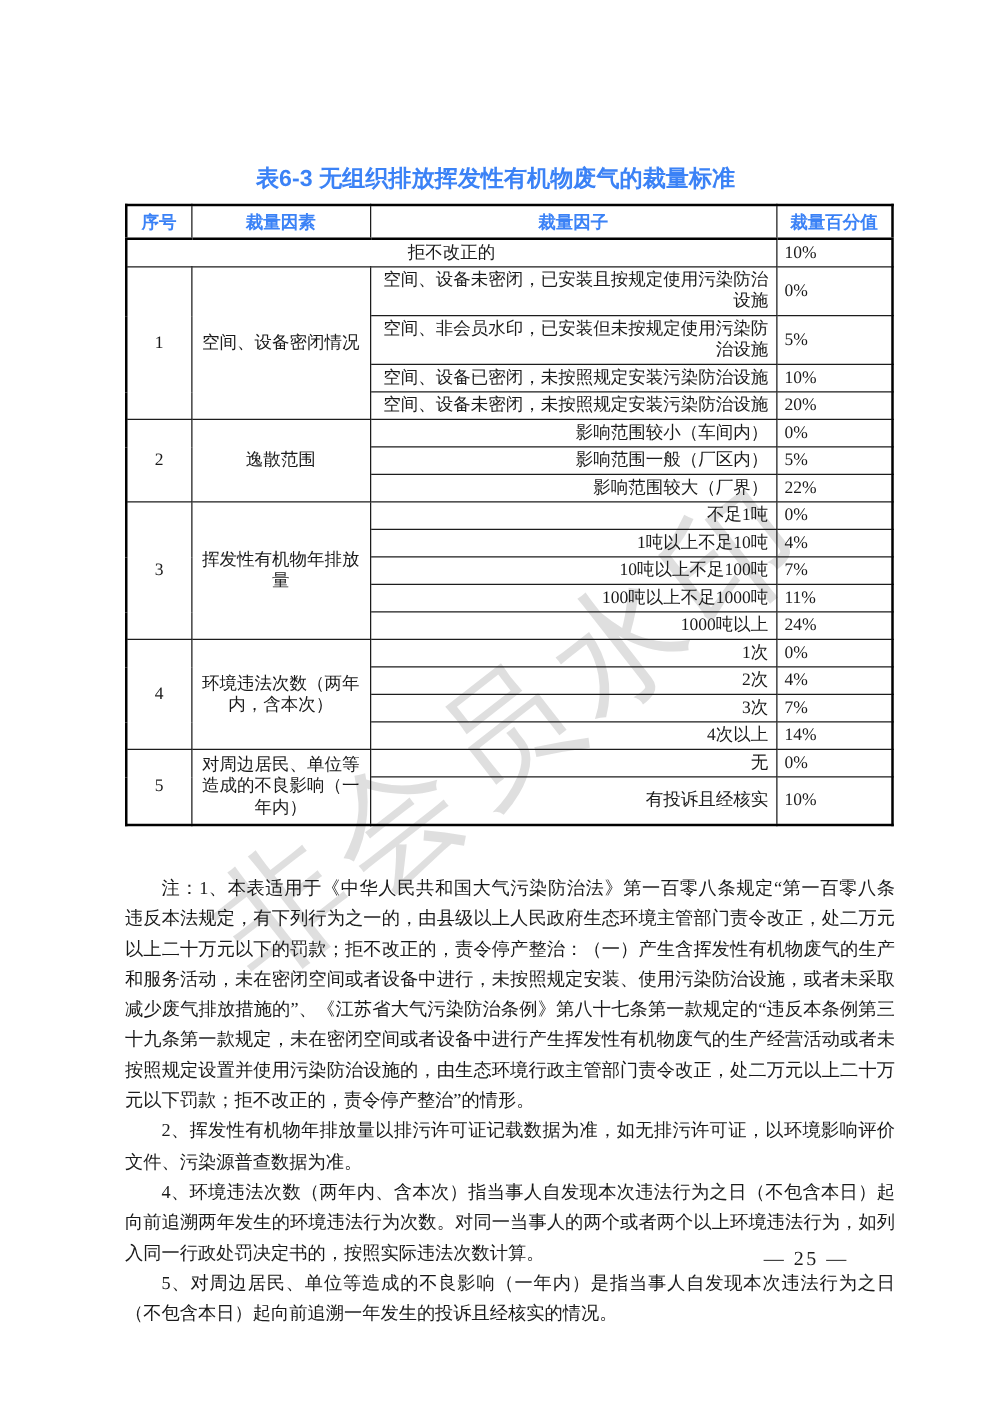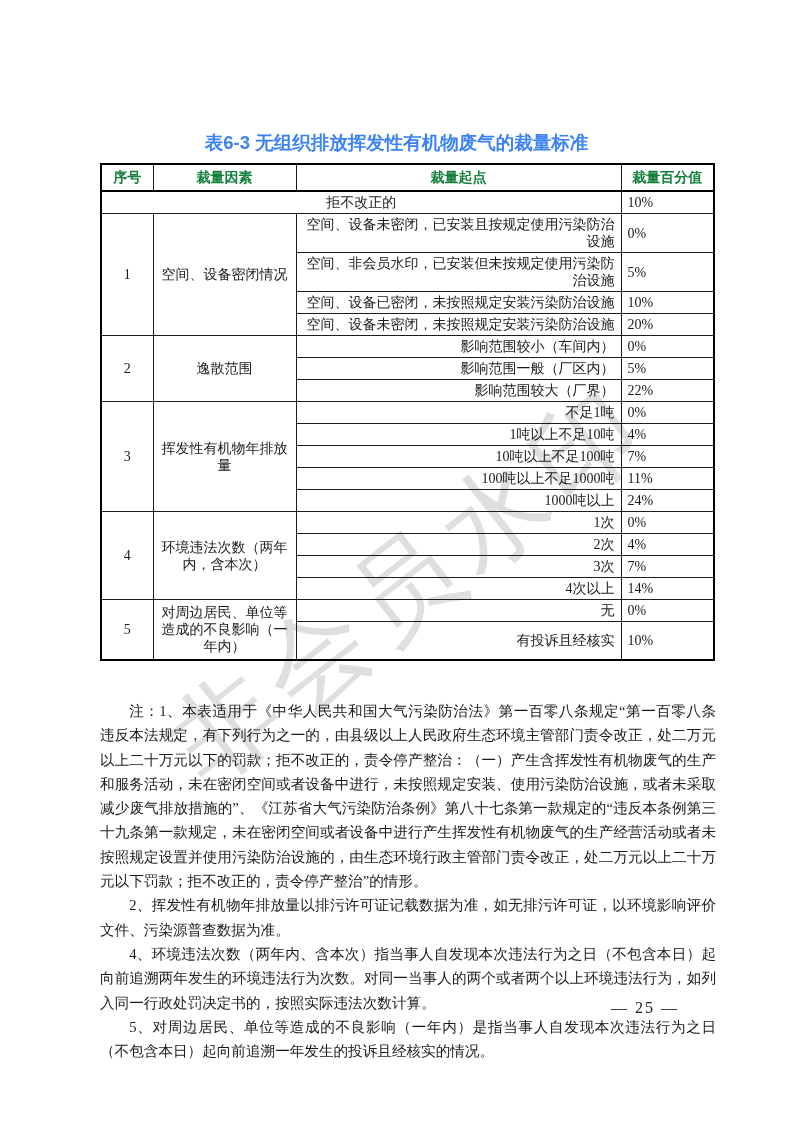--- a/index.html
+++ b/index.html
@@ -53,21 +53,21 @@
   }
   table.doc-table { border: 2px solid #000; }
   table.doc-table thead th {
     border-bottom: 2px solid #000;
     font-family: "Liberation Sans", "DejaVu Sans", sans-serif;
     font-weight: bold;
     font-size: 14px;
     height: 27px;
     text-align: center;
     padding: 1px 2px;
-    color: #15803d;
+    color: #3b82f6;
   }
   table.doc-table td {
     font-size: 14px;
     line-height: 17px;
     padding: 2px 6px;
     vertical-align: middle;
   }
   td.base-label { text-align: center; height: 22px; }
   td.col-no { text-align: center; }
   td.col-factor { text-align: center; padding: 2px 5px; }
@@ -105,21 +105,21 @@
   <colgroup>
     <col style="width:52px">
     <col style="width:143px">
     <col style="width:325px">
     <col style="width:93px">
   </colgroup>
   <thead>
     <tr>
       <th>序号</th>
       <th>裁量因素</th>
-      <th>裁量起点</th>
+      <th>裁量因子</th>
       <th>裁量百分值</th>
     </tr>
   </thead>
   <tbody id="table-body">
       <tr>
         <td class="base-label" colspan="3">拒不改正的</td>
         <td class="col-value">10%</td>
       </tr>
       <tr>
         <td class="col-no" rowspan="4">1</td>

